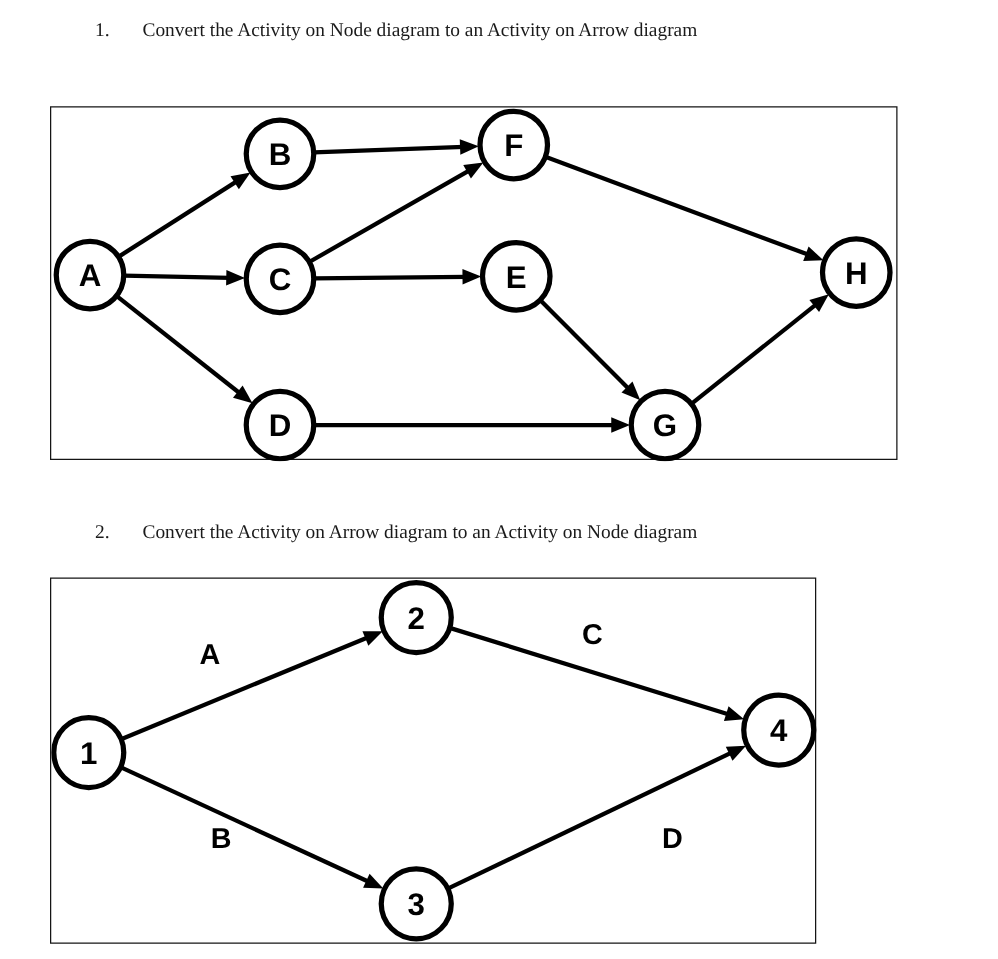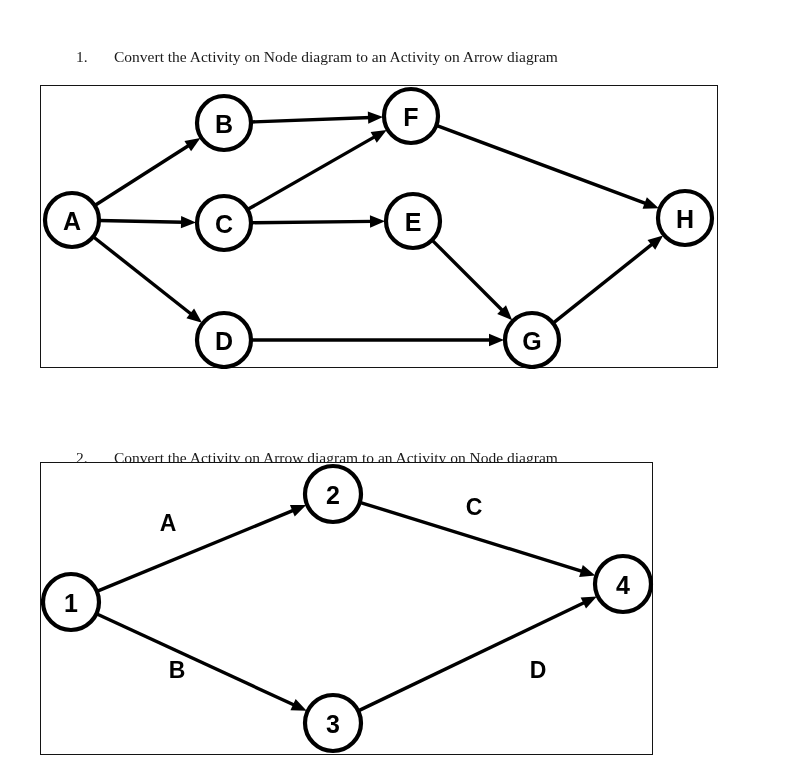--- a/index.html
+++ b/index.html
@@ -24,21 +24,20 @@
     color: #1a1a1a;
     white-space: nowrap;
   }
   .question .q-number {
     width: 38px;
     flex: 0 0 38px;
     text-align: left;
   }
   .question .q-text {
     flex: 0 0 auto;
-    margin-top: 32px;
   }
   #question-1 { left: 76px; top: 16px; }
   #question-2 { left: 76px; top: 417px; }
 
   .diagram-frame {
     position: absolute;
     box-sizing: border-box;
     border: 1.6px solid #141414;
     background: #ffffff;
   }

